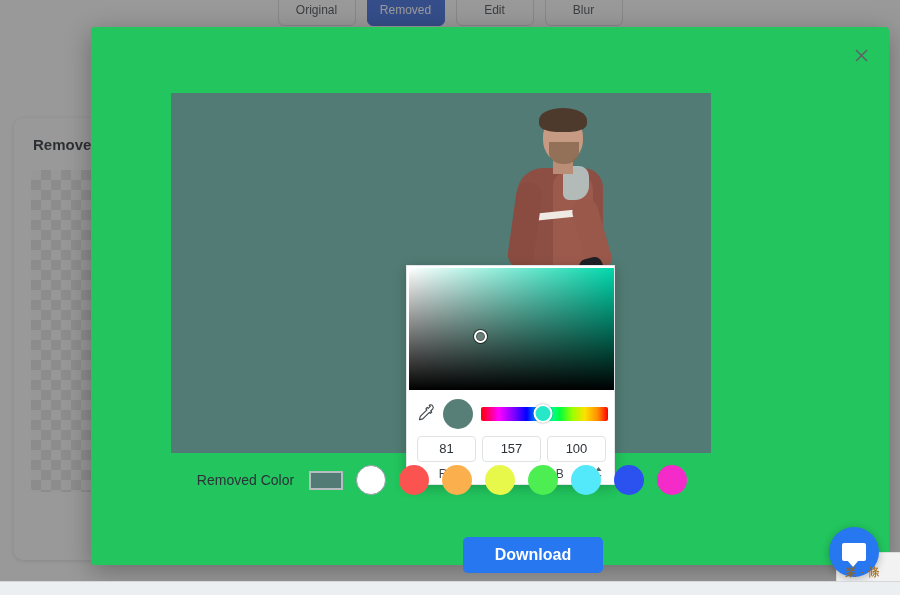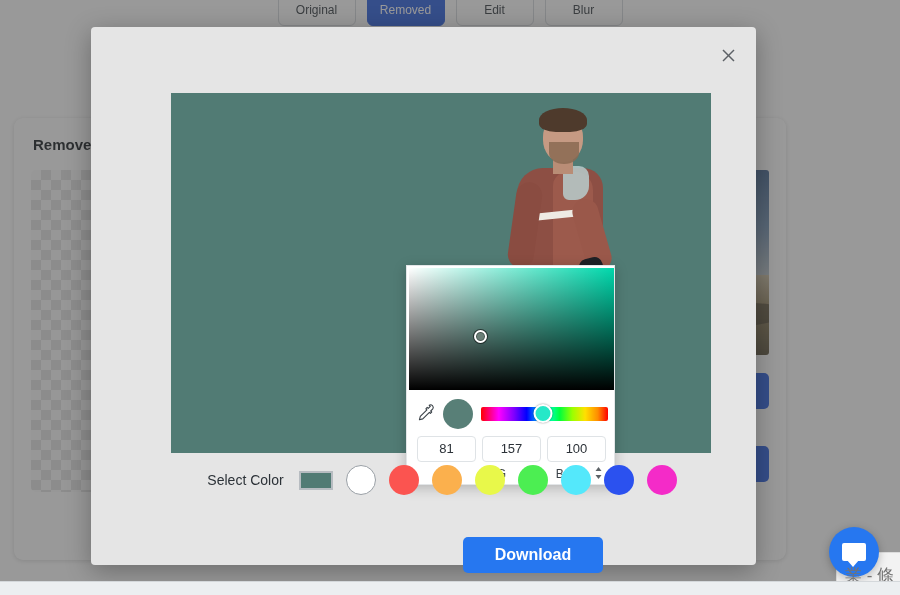--- a/index.html
+++ b/index.html
@@ -158,23 +158,23 @@
     position: absolute;
     inset: 0;
     background: rgba(60,60,60,0.52);
   }
 
   
   .modal {
     position: absolute;
     left: 91px;
     top: 27px;
-    width: 665px;
+    width: 798px;
     height: 538px;
-    background: #e5e5e5;
+    background: #22c55e;
     border-radius: 4px;
     box-shadow: 0 6px 26px rgba(0,0,0,0.30);
     box-sizing: border-box;
   }
 
   .modal-close {
     position: absolute;
     right: 14px;
     top: 14px;
     width: 28px; height: 28px;
@@ -524,22 +524,22 @@
     position: absolute;
     left: 5px; bottom: -6px;
     border-left: 6px solid transparent;
     border-right: 6px solid transparent;
     border-top: 7px solid #ffffff;
   }
   .cn-caption {
     position: absolute;
     left: 845px;
     top: 564px;
-    font-size: 17px;
-    color: #737373;
+    font-size: 12px;
+    color: #a16207;
     white-space: nowrap;
   }
   .bottom-strip {
     position: absolute;
     left: 836px;
     top: 552px;
     width: 64px;
     height: 30px;
     background: #f2f2f2;
     border: 1px solid #dcdcdc;
@@ -658,21 +658,21 @@
         <span class="rgb-stepper">
           <svg width="9" height="14" viewBox="0 0 9 14" aria-hidden="true">
             <path d="M4.5 1 L7.5 5 L1.5 5 Z" fill="#5c6166"></path>
             <path d="M4.5 13 L7.5 9 L1.5 9 Z" fill="#5c6166"></path>
           </svg>
         </span>
       </div>
     </div>
 
     <div class="select-row">
-      <span class="select-label">Select Color</span>
+      <span class="select-label">Removed Color</span>
       <span class="color-chip-current"></span>
       <span class="swatch white"></span>
       <span class="swatch" style="background:#fb5450;"></span>
       <span class="swatch" style="background:#fbb04d;"></span>
       <span class="swatch" style="background:#e8f84a;"></span>
       <span class="swatch" style="background:#4cee52;"></span>
       <span class="swatch" style="background:#54e8fb;"></span>
       <span class="swatch" style="background:#2b51ef;"></span>
       <span class="swatch" style="background:#f42bc8;"></span>
     </div>

